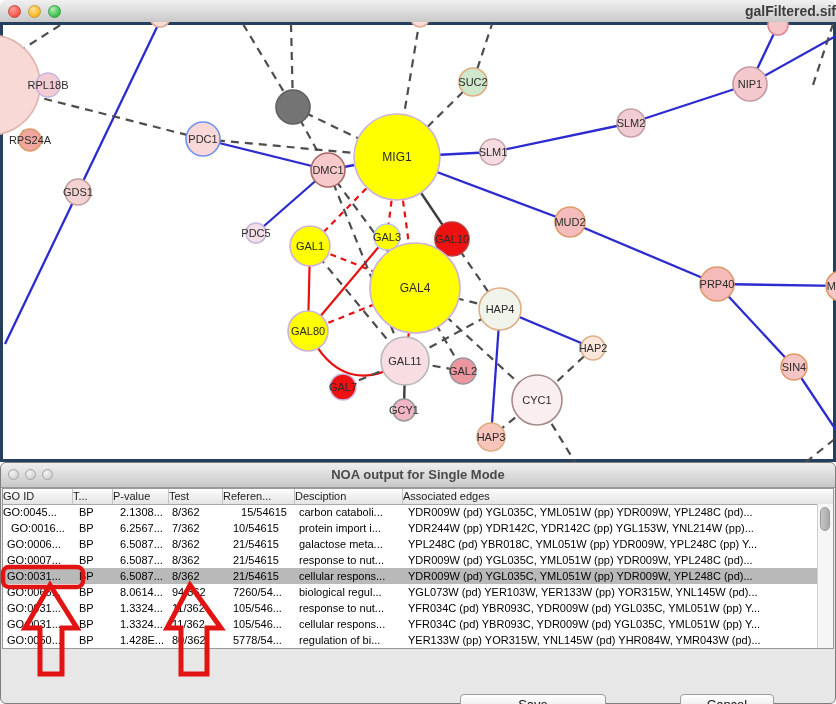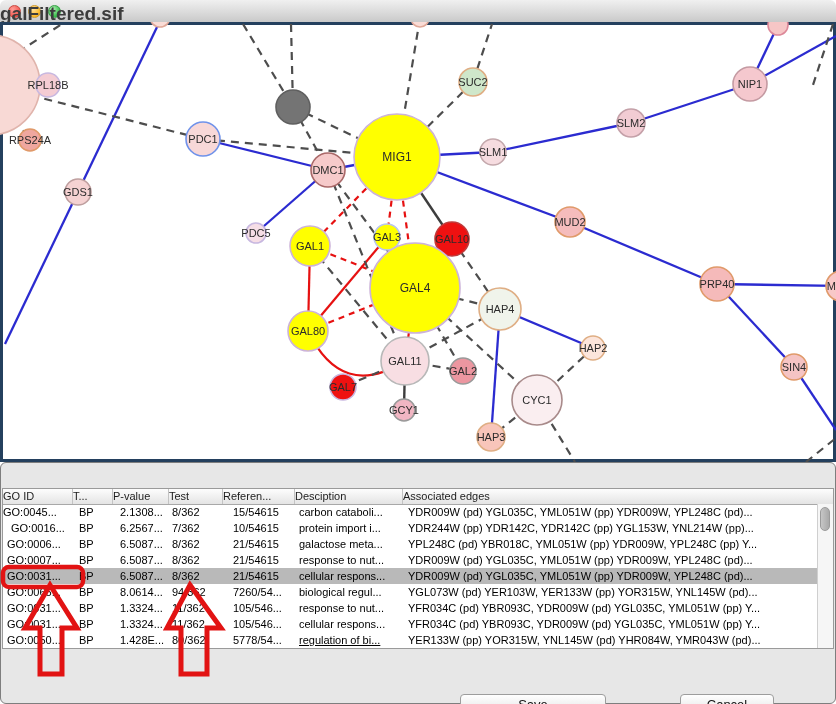--- a/index.html
+++ b/index.html
@@ -2,22 +2,22 @@
 <html><head>
 <meta charset="utf-8">
 <style>
   html,body{margin:0;padding:0;}
   body{width:836px;height:704px;position:relative;font-family:"Liberation Sans",sans-serif;background:#fff;overflow:hidden;}
   
   .titlebar{position:absolute;left:0;width:836px;height:22px;
     background:linear-gradient(#f0f0f0,#d9d9d9 60%,#c9c9c9);
     border-bottom:1px solid #8f8f8f;border-radius:6px 6px 0 0;}
   #win1-titlebar{top:0;}
-  .title-text{position:absolute;left:0;right:13px;top:3px;text-align:left;
-    font-size:19px;font-weight:bold;color:#3c3c3c;}
+  .title-text{position:absolute;left:0;right:0;top:3px;text-align:right;
+    font-size:14px;font-weight:bold;color:#3c3c3c;}
   .tl{position:absolute;top:4.5px;width:13px;height:13px;border-radius:50%;box-sizing:border-box;}
   .tl-red{left:8px;background:radial-gradient(circle at 35% 30%,#ff9d97,#f35a51 65%,#d8342b);border:1px solid #ca4a42;}
   .tl-yellow{left:28px;background:radial-gradient(circle at 35% 30%,#ffe09a,#fcbb2d 65%,#e1980d);border:1px solid #cf9a2e;}
   .tl-green{left:48px;background:radial-gradient(circle at 35% 30%,#b4efb8,#3ec24f 65%,#1da035);border:1px solid #3aa148;}
   .tl-gray{background:radial-gradient(circle at 35% 30%,#f2f2f2,#d6d6d6 65%,#c2c2c2);border:1px solid #a5a5a5;}
   #graph-area{position:absolute;left:0;top:22px;width:836px;height:440px;background:#fff;
     box-sizing:border-box;border:3px solid #24405e;}
   #graph-svg{position:absolute;left:-3px;top:-3px;}
   .edge{fill:none;}
   .node-label{fill:#2b2b2b;text-anchor:middle;}
@@ -174,38 +174,44 @@
       <circle cx="717" cy="284" r="17" fill="#f5baba" stroke="#e09a6a" stroke-width="1.6"></circle>
       <text x="717" y="288" class="node-label" font-size="11">PRP40</text>
       <circle cx="841" cy="286" r="15" fill="#f8c8c8" stroke="#e09a6a" stroke-width="1.6"></circle>
       <text x="841" y="290" class="node-label" font-size="11">MSL5</text>
       <circle cx="794" cy="367" r="13" fill="#f5c4c4" stroke="#e09a6a" stroke-width="1.6"></circle>
       <text x="794" y="371" class="node-label" font-size="11">SIN4</text>
     </svg>
 </div>
 
 <div id="win2">
+  <div id="win2-titlebar">
+    <span class="tl2 tl-gray" style="left:7px;"></span>
+    <span class="tl2 tl-gray" style="left:24px;"></span>
+    <span class="tl2 tl-gray" style="left:41px;"></span>
+    <div id="win2-title">NOA output for Single Mode</div>
+  </div>
 
   <div id="table-wrap">
     <div id="table-header">
         <div class="hcell" style="width: 70px;">GO ID</div>
         <div class="hcell" style="width: 40px;">T...</div>
         <div class="hcell" style="width: 56px;">P-value</div>
         <div class="hcell" style="width: 54px;">Test</div>
         <div class="hcell" style="width: 72px;">Referen...</div>
         <div class="hcell" style="width: 108px;">Desciption</div>
         <div class="hcell" style="width: auto; flex: 1 1 0%; border-right: none;">Associated edges</div>
       </div>
     <div id="table-rows">
         <div class="trow">
           <div class="tcell" style="width: 70px; ">GO:0045...</div>
           <div class="tcell" style="width: 40px; padding-left: 6px;">BP</div>
           <div class="tcell" style="width: 56px; padding-left: 7px;">2.1308...</div>
           <div class="tcell" style="width: 54px; padding-left: 3px;">8/362</div>
-          <div class="tcell" style="width: 72px; padding-left: 10px;">15/54615</div>
+          <div class="tcell" style="width: 72px; padding-left: 10px; text-align: center;">15/54615</div>
           <div class="tcell" style="width: 108px; padding-left: 4px;">carbon cataboli...</div>
           <div class="tcell" style="width: auto; flex: 1 1 0%; padding-left: 5px;">YDR009W (pd) YGL035C, YML051W (pp) YDR009W, YPL248C (pd)...</div>
         </div>
         <div class="trow">
           <div class="tcell" style="width: 70px; padding-left: 8px;">GO:0016...</div>
           <div class="tcell" style="width: 40px; padding-left: 6px;">BP</div>
           <div class="tcell" style="width: 56px; padding-left: 7px;">6.2567...</div>
           <div class="tcell" style="width: 54px; padding-left: 3px;">7/362</div>
           <div class="tcell" style="width: 72px; padding-left: 10px;">10/54615</div>
           <div class="tcell" style="width: 108px; padding-left: 4px;">protein import i...</div>
@@ -264,21 +270,21 @@
           <div class="tcell" style="width: 72px; padding-left: 10px;">105/546...</div>
           <div class="tcell" style="width: 108px; padding-left: 4px;">cellular respons...</div>
           <div class="tcell" style="width: auto; flex: 1 1 0%; padding-left: 5px;">YFR034C (pd) YBR093C, YDR009W (pd) YGL035C, YML051W (pp) Y...</div>
         </div>
         <div class="trow">
           <div class="tcell" style="width: 70px; padding-left: 4px;">GO:0050...</div>
           <div class="tcell" style="width: 40px; padding-left: 6px;">BP</div>
           <div class="tcell" style="width: 56px; padding-left: 7px;">1.428E...</div>
           <div class="tcell" style="width: 54px; padding-left: 3px;">80/362</div>
           <div class="tcell" style="width: 72px; padding-left: 10px;">5778/54...</div>
-          <div class="tcell" style="width: 108px; padding-left: 4px; text-decoration: underline;">regulation of bi...</div>
+          <div class="tcell" style="width: 108px; padding-left: 4px;">regulation of bi...</div>
           <div class="tcell" style="width: auto; flex: 1 1 0%; padding-left: 5px;">YER133W (pp) YOR315W, YNL145W (pd) YHR084W, YMR043W (pd)...</div>
         </div>
       </div>
     <div id="vscroll">
       <div id="vscroll-thumb"></div>
     </div>
   </div>
 
   <div class="mac-btn" id="save-btn">Save</div>
   <div class="mac-btn" id="cancel-btn">Cancel</div>

